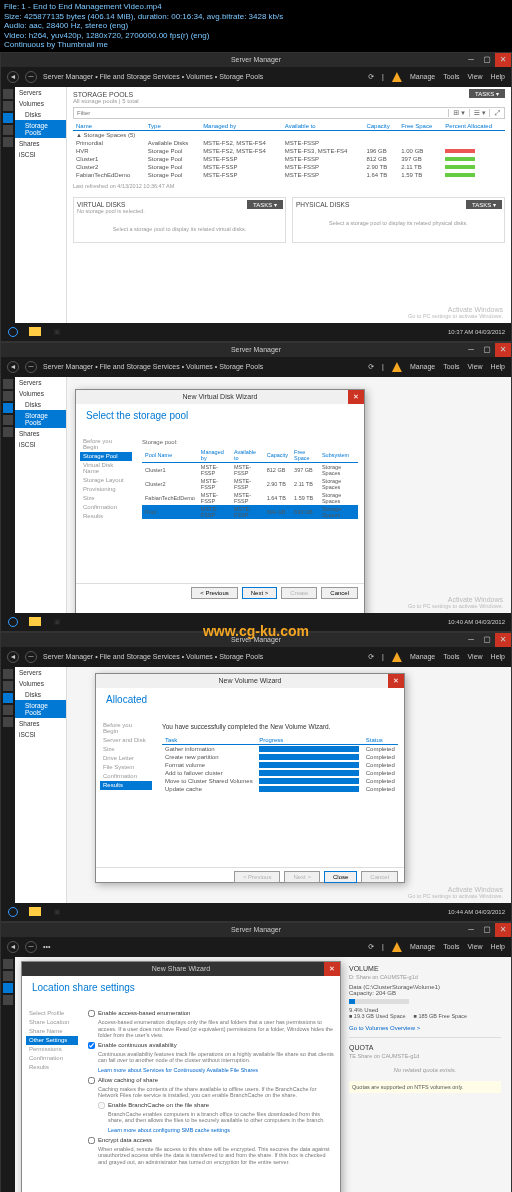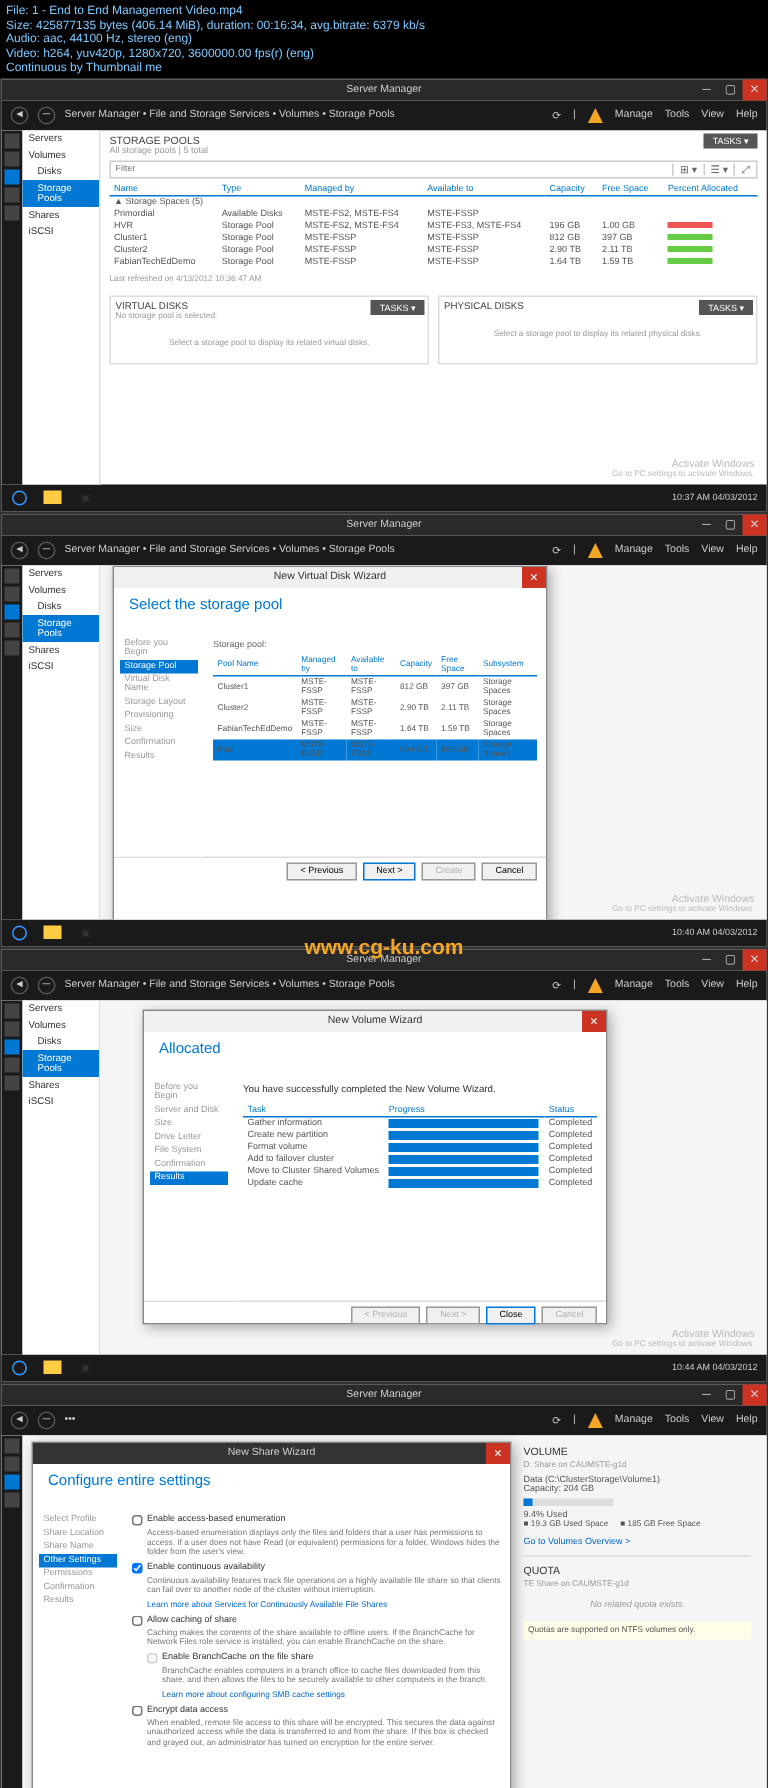--- a/index.html
+++ b/index.html
@@ -67,23 +67,23 @@
 .volpanel h5{font-size:7px;color:#333;font-weight:normal;margin-bottom:2px}
 .usage{display:flex;gap:6px;align-items:center;margin:3px 0}
 .usage .ubar{width:60px;height:5px;background:#ddd;position:relative}
 .usage .ubar span{position:absolute;height:100%;background:#0078d4}
 </style>
 </head>
 <body>
 
 <div class="meta-text">
 <div>File: 1 - End to End Management Video.mp4</div>
-    <div>Size: 425877135 bytes (406.14 MiB), duration: 00:16:34, avg.bitrate: 6379 kb/s</div>
-    <div>Audio: aac, 44100 Hz, stereo (eng)</div>
-    <div>Video: h264, yuv420p, 1280x720, 3600000.00 fps(r) (eng)</div>
+    <div>Size: 425877135 bytes (406.14 MiB), duration: 00:16:34, avg.bitrate: 3428 kb/s</div>
+    <div>Audio: aac, 28400 Hz, stereo (eng)</div>
+    <div>Video: h264, yuv420p, 1280x720, 2700000.00 fps(r) (eng)</div>
     <div>Continuous by Thumbnail me</div>
 </div>
 
 <div class="shot">
 <div class="titlebar"><span>Server Manager</span><div class="wc">
         <span>─</span>
         <span>▢</span>
         <span class="close">✕</span>
       </div></div>
 <div class="header">
@@ -250,21 +250,21 @@
       </div>
  <div class="sidebar">
         <div>Servers</div>
         <div>Volumes</div>
         <div style="padding-left:10px">Disks</div>
         <div class="sel" style="padding-left:10px">Storage Pools</div>
         <div>Shares</div>
         <div>iSCSI</div>
       </div>
  <div class="main" style="background:#f5f5f5">
-  <div class="dialog" style="left:8px;top:0;width:290px;height:265px">
+  <div class="dialog" style="left:8px;top:12px;width:290px;height:265px">
    <div class="dtb">
             <span>New Virtual Disk Wizard</span>
             <div class="close">✕</div>
           </div>
    <h3 style="padding:6px 10px">Select the storage pool</h3>
    <div class="dbody" style="height:150px">
     <div class="dside">
      <div>Before you Begin</div>
               <div class="dsel">Storage Pool</div>
               <div>Virtual Disk Name</div>
@@ -509,21 +509,21 @@
         <div></div>
         <div class="active"></div>
         <div></div>
       </div>
  <div class="main" style="background:#f5f5f5;display:flex;gap:4px">
   <div class="dialog" style="position:relative;left:0;top:0;width:320px;height:248px">
    <div class="dtb" style="background:#333;color:#ccc">
             <span>New Share Wizard</span>
             <div class="close">✕</div>
           </div>
-   <h3 style="padding:6px 10px">Configure entire settings</h3>
+   <h3 style="padding:6px 10px">Location share settings</h3>
    <div class="dbody" style="height:188px">
     <div class="dside">
      <div>Select Profile</div>
               <div>Share Location</div>
               <div>Share Name</div>
               <div class="dsel">Other Settings</div>
               <div>Permissions</div>
               <div>Confirmation</div>
               <div>Results</div>
     </div>

